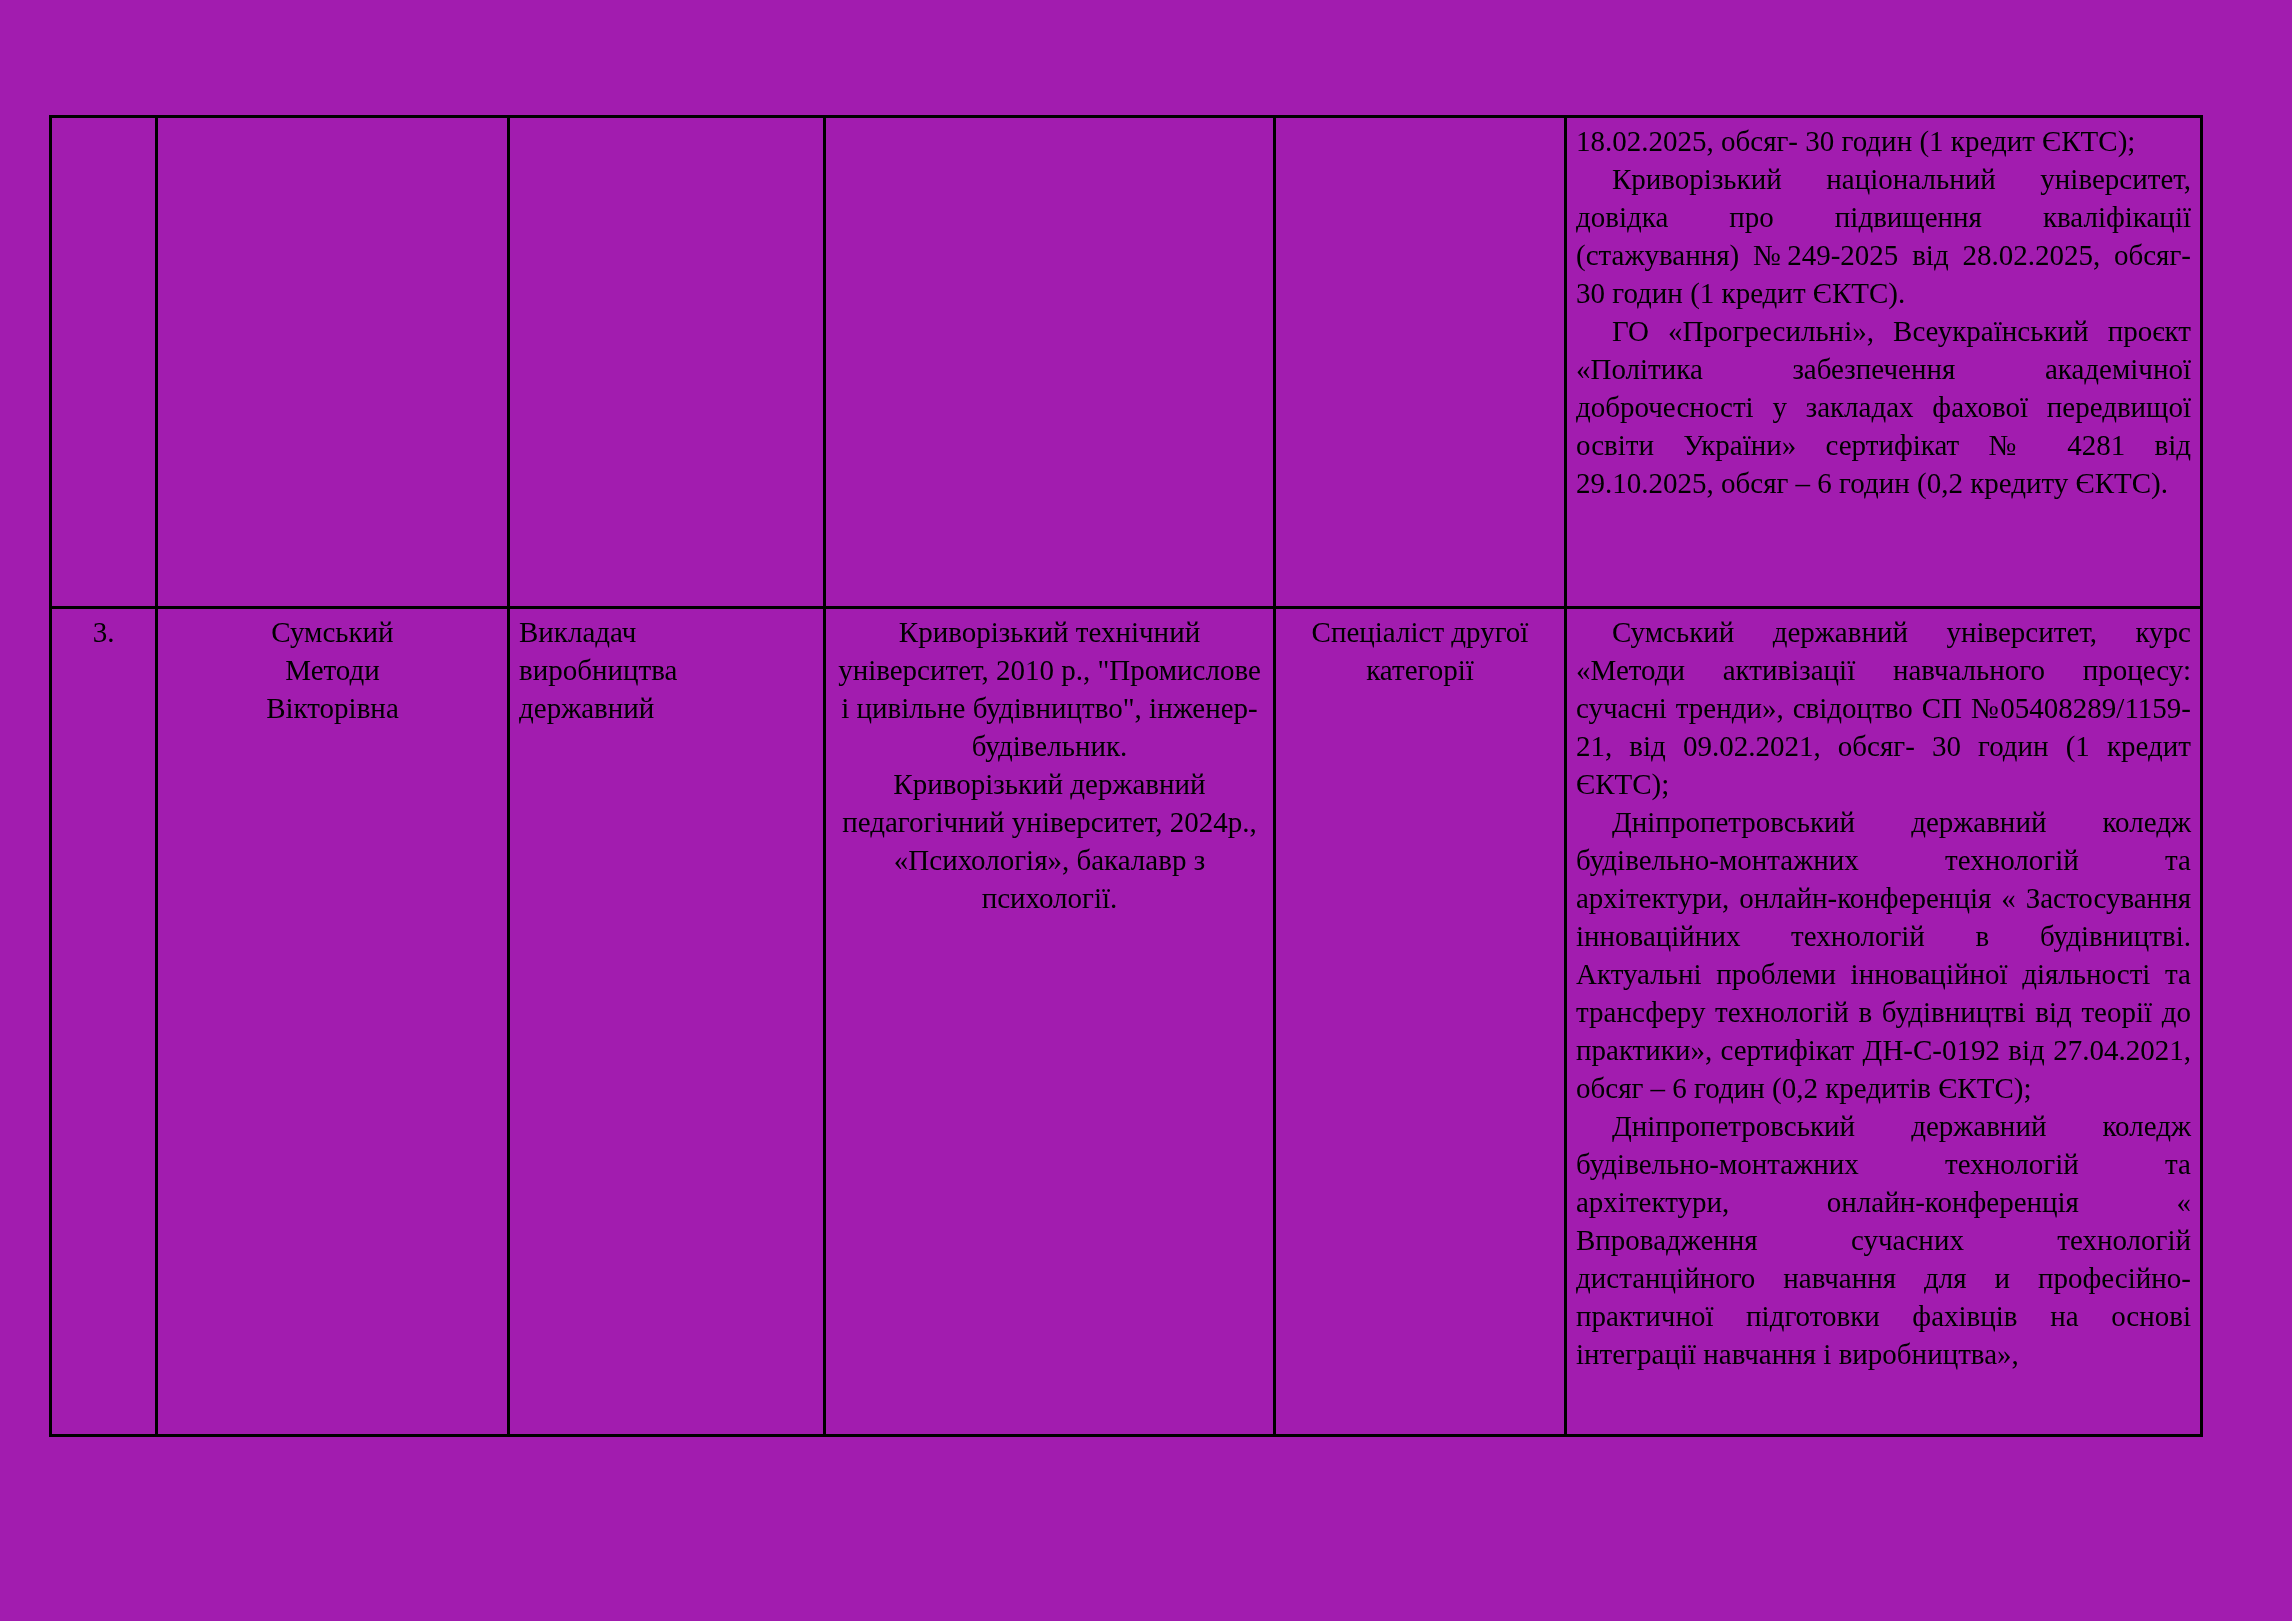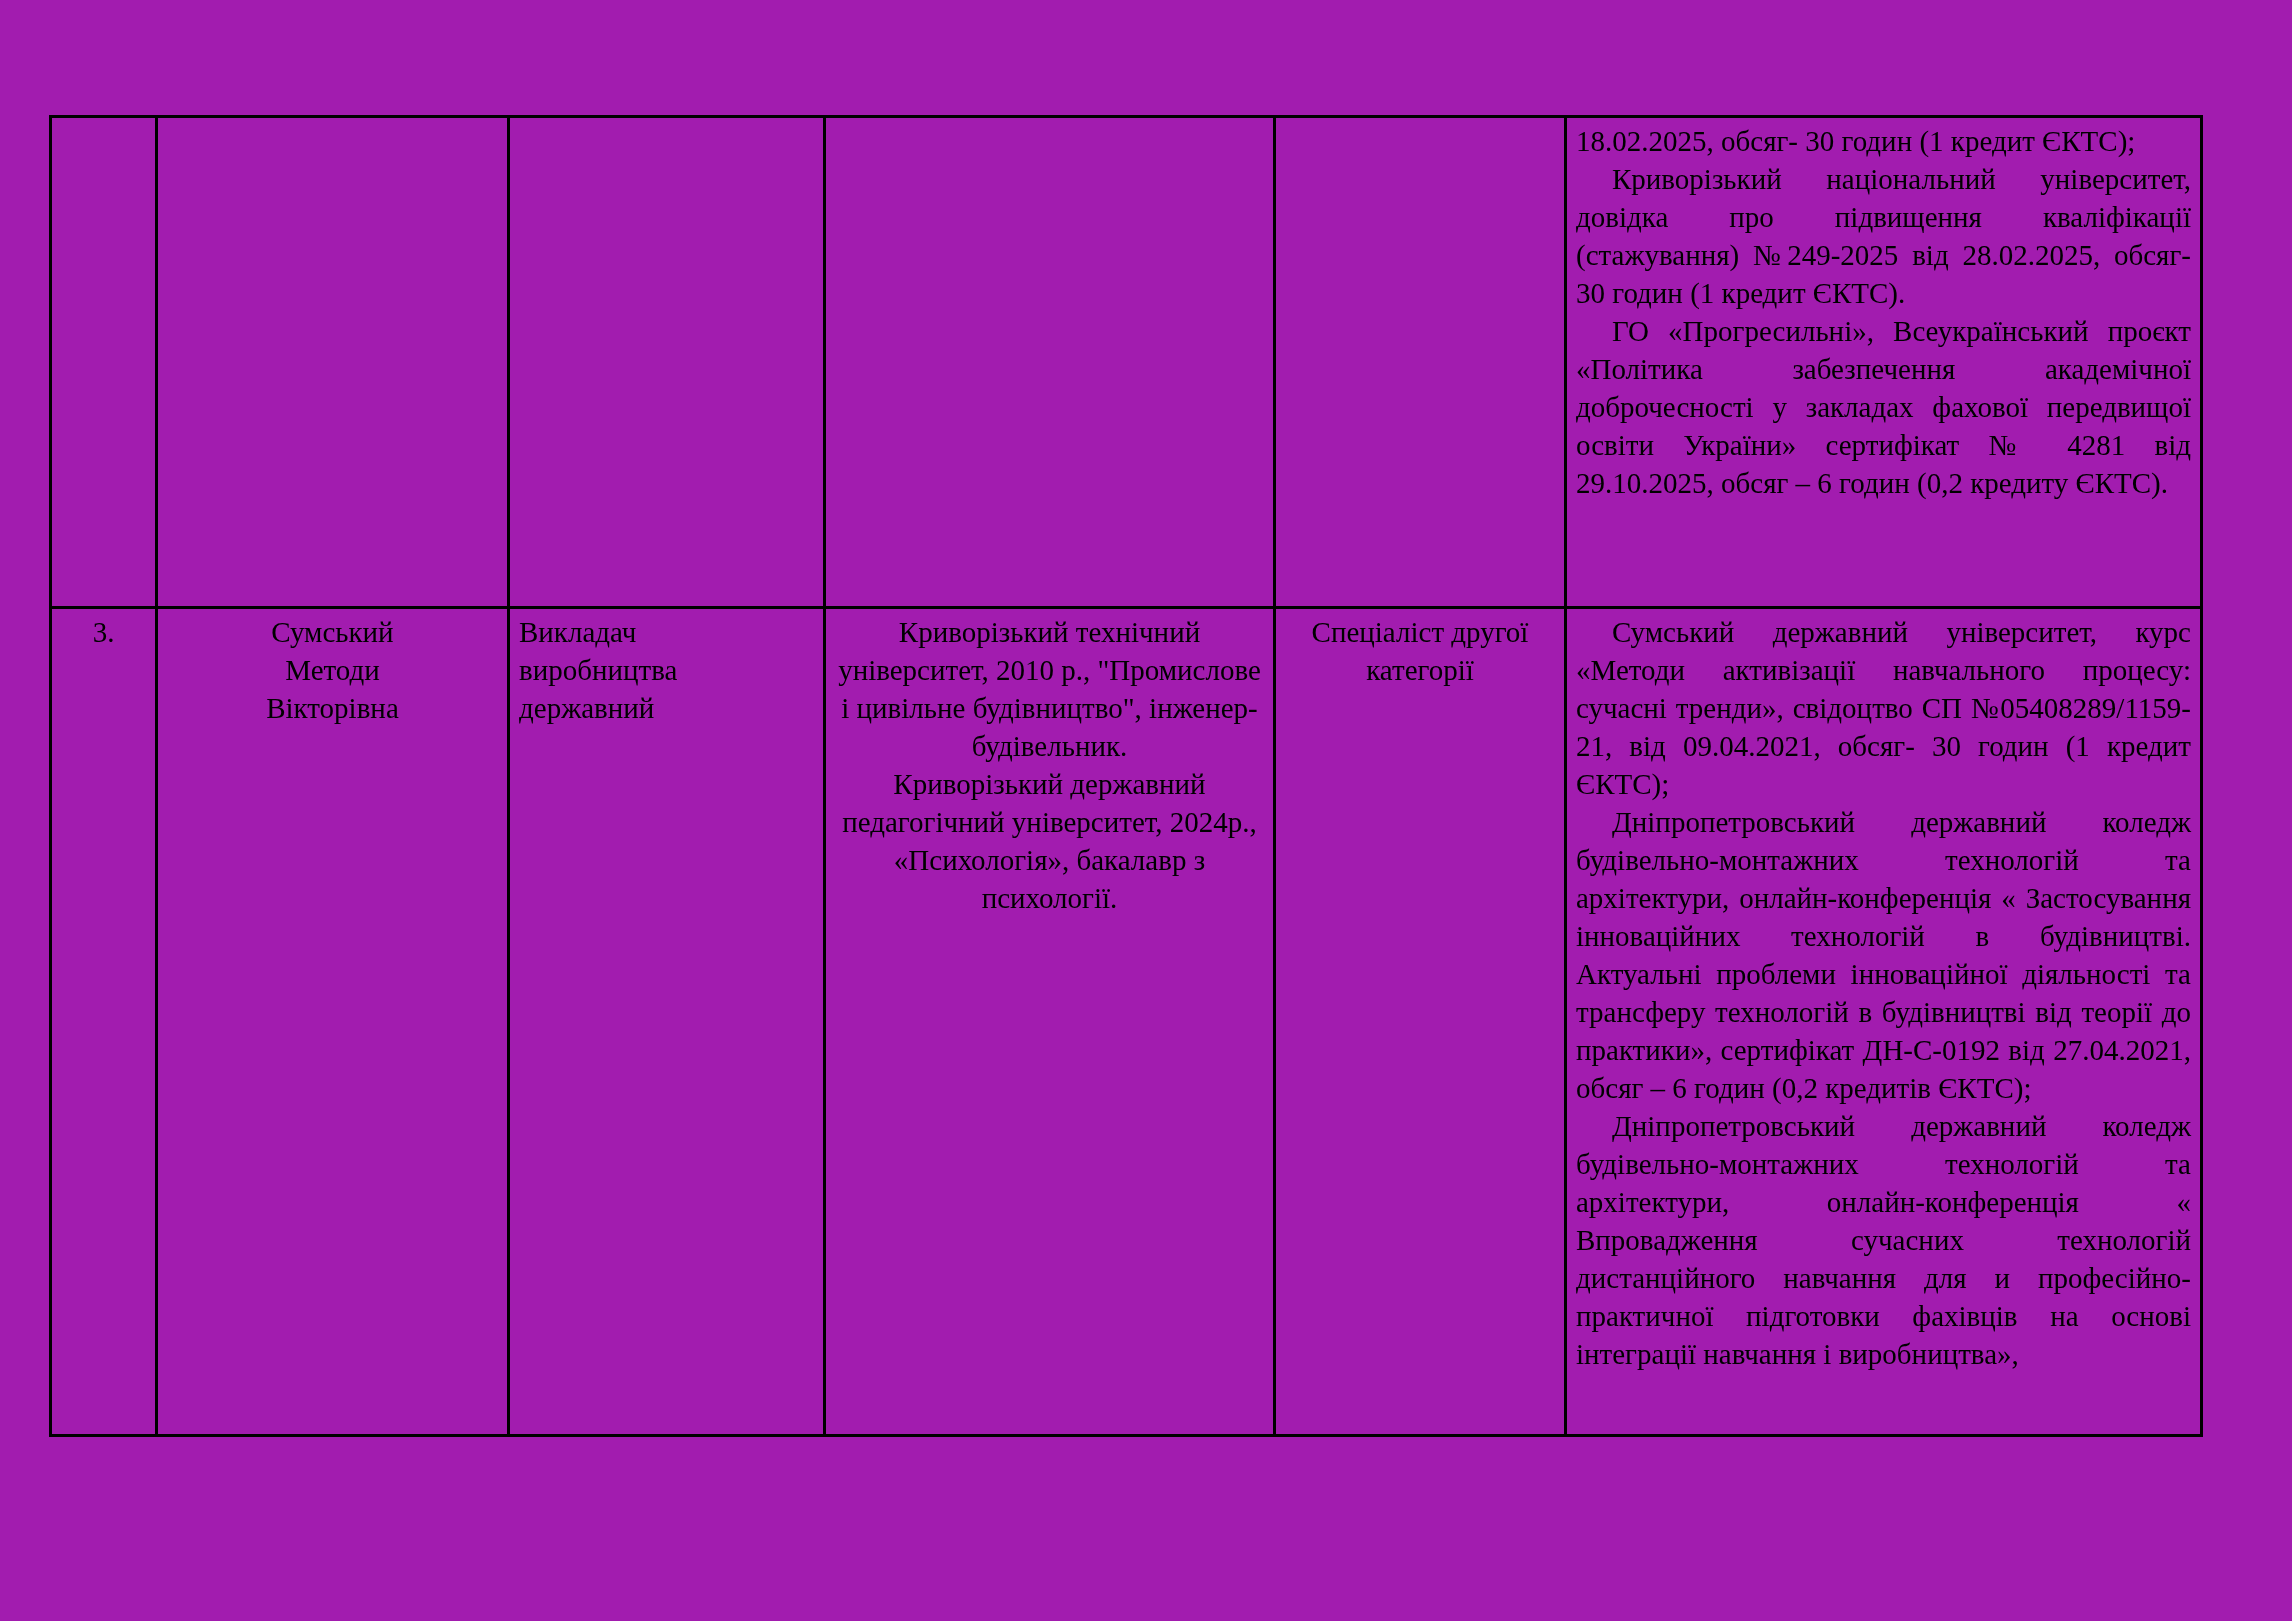--- a/index.html
+++ b/index.html
@@ -98,21 +98,21 @@
             <p>державний</p>
           </td>
       <td class="cell-education">
             <p>Криворізький технічний університет, 2010 р., "Промислове і цивільне будівництво", інженер-будівельник.</p>
             <p>Криворізький державний педагогічний університет, 2024р., «Психологія», бакалавр з психології.</p>
           </td>
       <td class="cell-category">
         <p>Спеціаліст другої категорії</p>
       </td>
       <td class="cell-qual">
-            <p>Сумський державний університет, курс «Методи активізації навчального процесу: сучасні тренди», свідоцтво СП №05408289/1159-21, від 09.04.2021, обсяг- 30 годин (1 кредит ЄКТС);</p>
+            <p>Сумський державний університет, курс «Методи активізації навчального процесу: сучасні тренди», свідоцтво СП №05408289/1159-21, від 09.02.2021, обсяг- 30 годин (1 кредит ЄКТС);</p>
             <p>Дніпропетровський державний коледж будівельно-монтажних технологій та архітектури, онлайн-конференція « Застосування інноваційних технологій в будівництві. Актуальні проблеми інноваційної діяльності та трансферу технологій в будівництві від теорії до практики», сертифікат ДН-С-0192 від 27.04.2021, обсяг – 6 годин (0,2 кредитів ЄКТС);</p>
             <p>Дніпропетровський державний коледж будівельно-монтажних технологій та архітектури, онлайн-конференція « Впровадження сучасних технологій дистанційного навчання для и професійно-практичної підготовки фахівців на основі інтеграції навчання і виробництва»,</p>
           </td>
     </tr>
   </tbody>
     </table>
 </div>
 
 
 </body></html>

